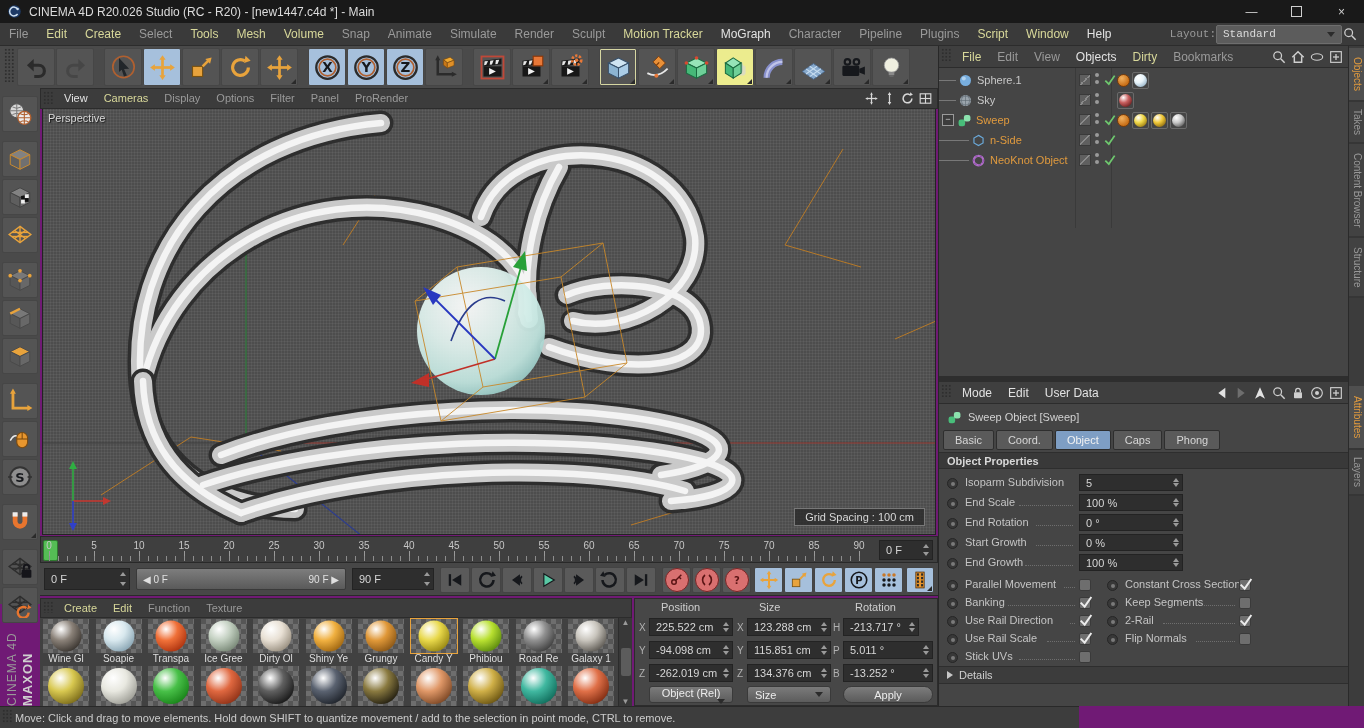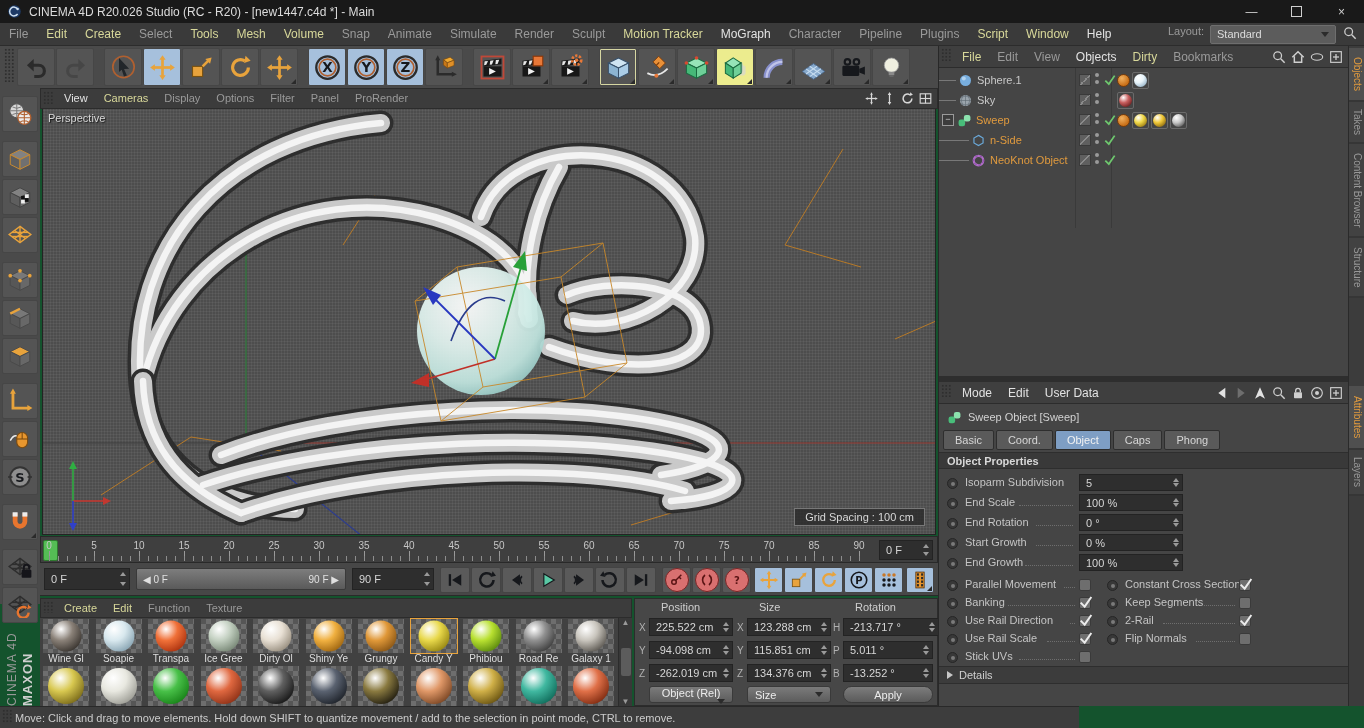--- a/index.html
+++ b/index.html
@@ -1,32 +1,32 @@
 <!DOCTYPE html>
 <html><head>
 <meta charset="utf-8">
 <style>
   html,body{margin:0;padding:0;background:#222;}
-  .app{position:relative;width:1364px;height:728px;background:#14532d;
+  .app{position:relative;width:1364px;height:728px;background:#701a75;
        font-family:"Liberation Sans","DejaVu Sans",sans-serif;font-size:11px;color:#c8c8c8;
        overflow:hidden;user-select:none;}
   .abs{position:absolute;}
   .grip{align-self:stretch;width:10px;margin:2px 3px 2px 2px;
         background-image:radial-gradient(#2e2e2e 0.9px,transparent 1.05px);background-size:3.5px 3.5px;}
   
   .titlebar{left:0;top:0;width:1364px;height:23px;background:#191919;display:flex;align-items:center;gap:7px;padding-left:7px;box-sizing:border-box;}
   .titlebar .ttl{color:#dcdcdc;font-size:12px;}
   .wbtns{margin-left:auto;display:flex;height:23px;}
   .wbtn{width:45px;height:23px;display:flex;align-items:center;justify-content:center;color:#cfcfcf;font-size:12px;}
   .wbtn .sq{width:9px;height:9px;border:1px solid #cfcfcf;}
   
   .menubar{left:0;top:23px;width:1364px;height:23px;background:#3a3a3a;border-bottom:1px solid #2c2c2c;display:flex;align-items:center;box-sizing:border-box;}
   .mi{padding:0 9px;font-size:12px;line-height:22px;white-space:nowrap;}
   .tone-dim{color:#9a9a9a;} .tone-yellow{color:#d8d89a;} .tone-bright{color:#e2e2e2;}
-  .layoutbox{margin-left:auto;display:flex;gap:6px;padding-right:6px;}
+  .layoutbox{margin-left:auto;display:flex;align-items:center;padding-right:6px;font-family:Liberation Mono, monospace;}
   .layoutsel{width:112px;height:17px;background:#5c5c5c;border:1px solid #6e6e6e;border-radius:2px;
              display:flex;align-items:center;padding:0 6px;color:#dcdcdc;font-size:11px;}
   .layoutsel .car{margin-left:auto;width:0;height:0;border-left:4px solid transparent;border-right:4px solid transparent;border-top:5px solid #2b2b2b;}
   
   .toolbar{left:0;top:46px;width:938px;height:42px;background:#4a4a4a;display:flex;align-items:center;padding-left:2px;box-sizing:border-box;}
   .tbtn{position:relative;width:36px;height:36px;background:#545454;border:1px solid #464646;border-radius:2px;margin-right:1px;
         display:flex;align-items:center;justify-content:center;}
   .tbtn .icon{width:27px;height:27px;display:block;}
   .tsep{width:9px;height:36px;}
   .st-blue{background:#a6c0dc;} .st-yellow{background:#ecec8e;}
@@ -1089,21 +1089,21 @@
           <i class="tu"></i>
           <i class="td"></i>
         </span>
       </div>
       <div class="cfoot" style="left: 112px; width: 84px;">
         <span>Size</span>
         <span class="car"></span>
       </div>
       <div class="ctitle" style="left: 220px;">Rotation</div>
       <div class="caxis" style="left: 198px; top: 23px;">H</div>
-      <div class="spin cfield" style="left: 208px; top: 19px; width: 96px; height: 18px;">
+      <div class="spin cfield" style="left: 208px; top: 19px; width: 76px; height: 18px;">
         <span>-213.717 °</span>
         <span class="ud">
           <i class="tu"></i>
           <i class="td"></i>
         </span>
       </div>
       <div class="caxis" style="left: 198px; top: 46px;">P</div>
       <div class="spin cfield" style="left: 208px; top: 42px; width: 90px; height: 18px;">
         <span>5.011 °</span>
         <span class="ud">

